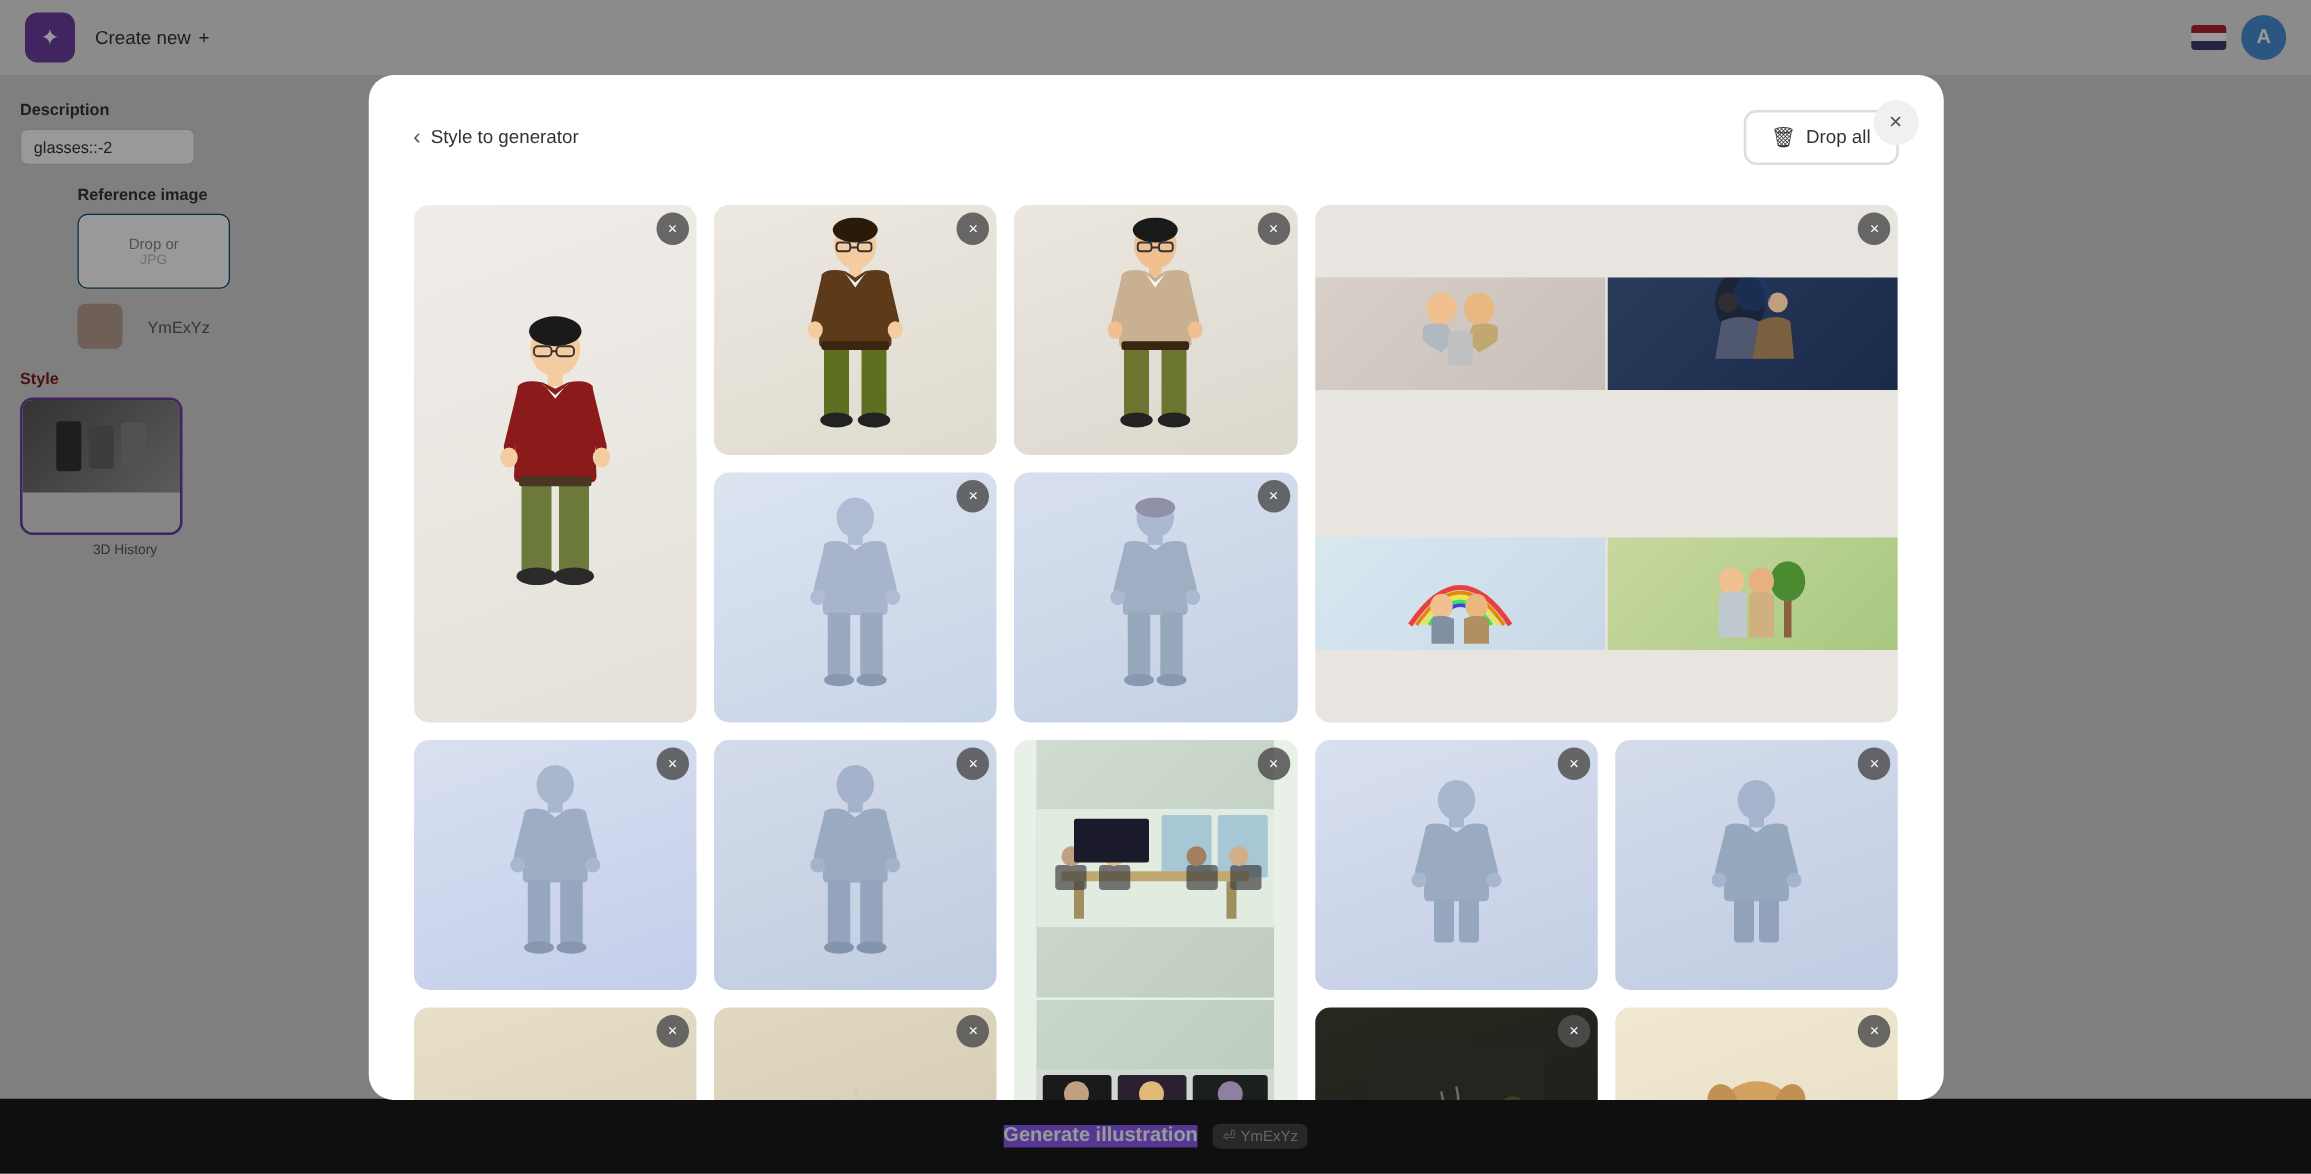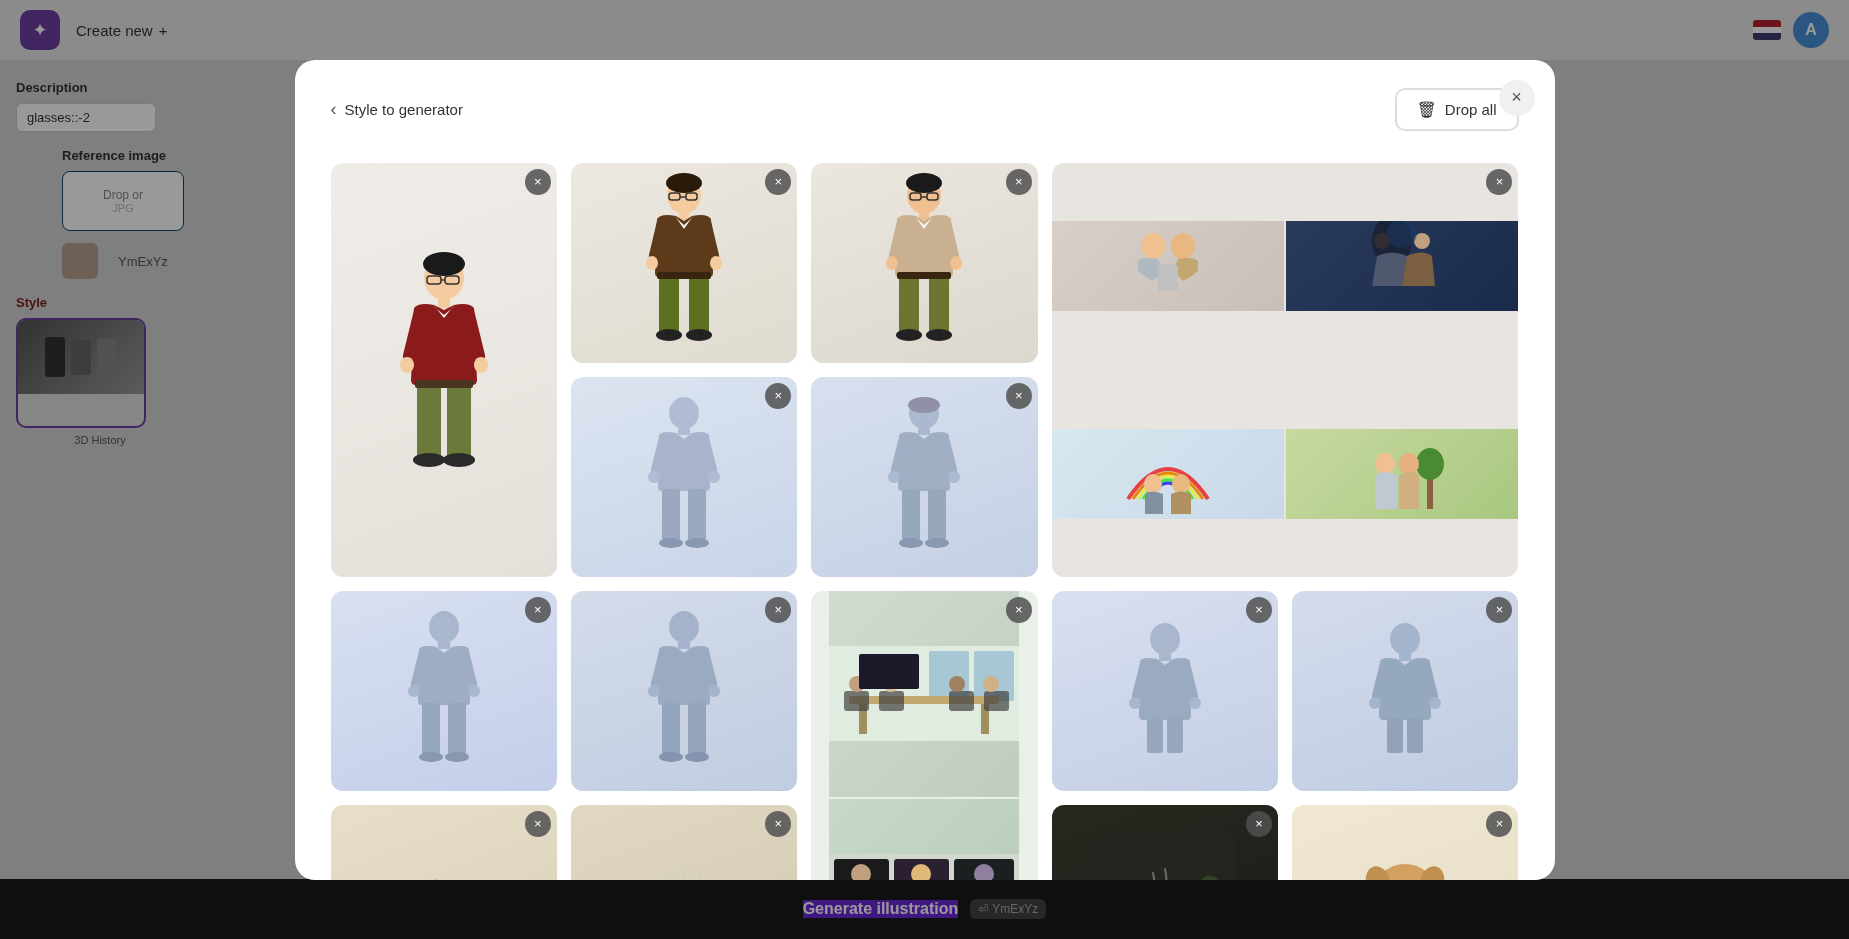--- a/index.html
+++ b/index.html
@@ -189,21 +189,21 @@
     .bottom-bar {
       position: absolute;
       bottom: 0; left: 0; right: 0;
       height: 60px;
       background: #1a1a1a;
       display: flex; align-items: center; justify-content: center;
       gap: 12px;
     }
 
     .generate-btn {
-      background: #6d28d9;
+      background: #8b5cf6;
       color: white;
       border: none;
       font-size: 16px;
       font-weight: 600;
       cursor: pointer;
     }
 
     .enter-badge {
       background: #444;
       color: #aaa;

